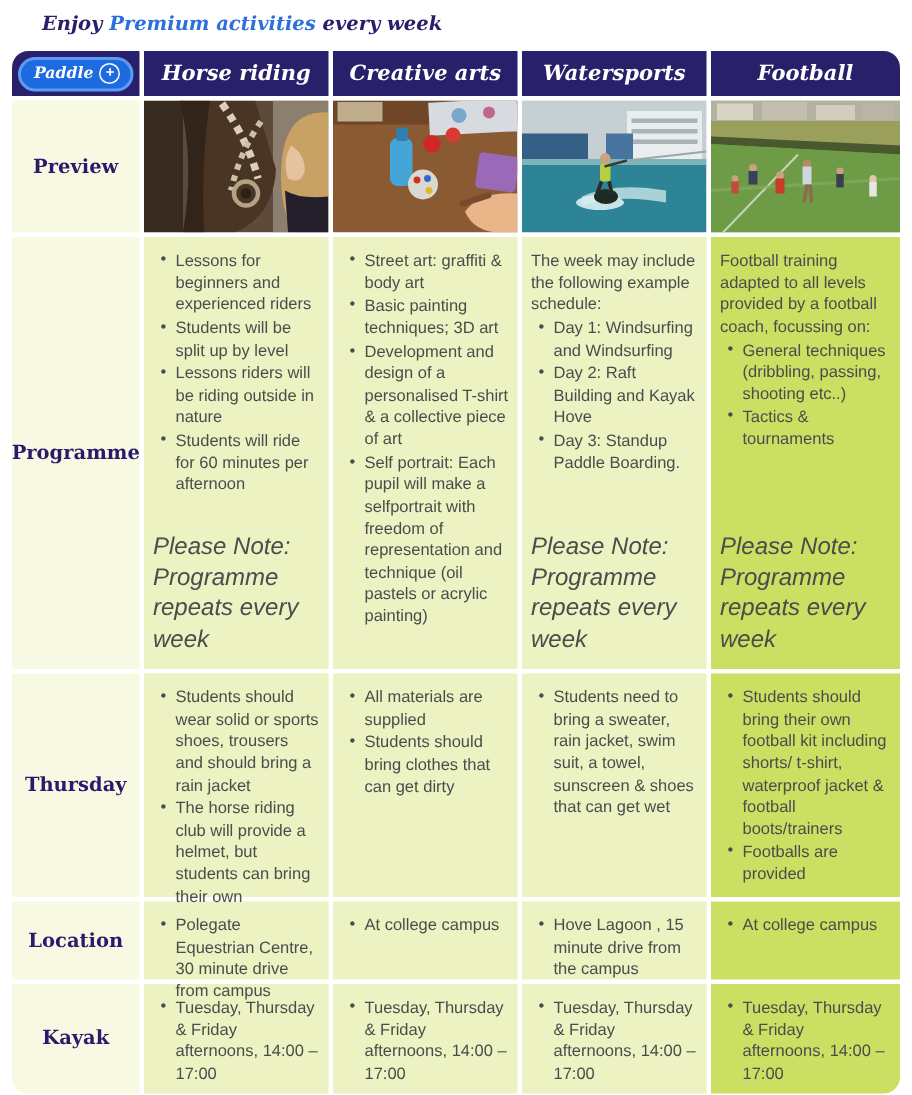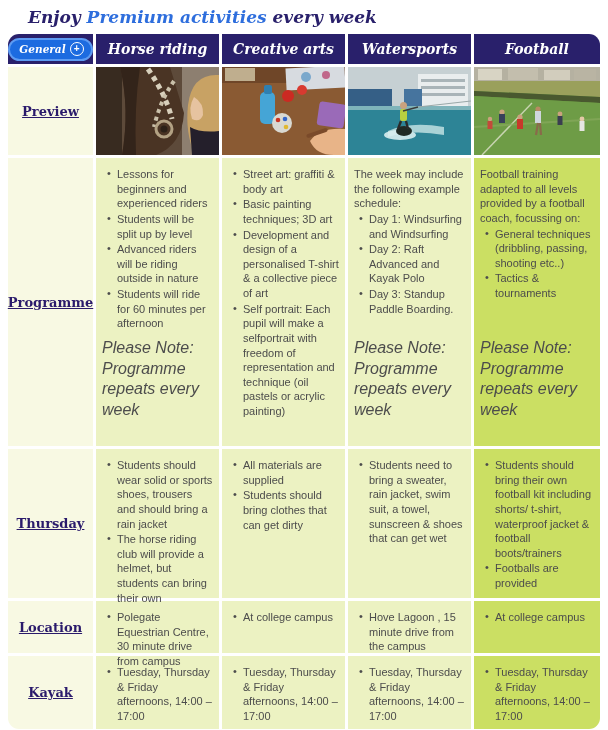--- a/index.html
+++ b/index.html
@@ -8,21 +8,21 @@
     font-family:"Liberation Sans",sans-serif;
     -webkit-font-smoothing:antialiased;
   }
   .page{padding:5px 8px 0 8px;}
 
   
   .title{
     margin:2px 0 7px 20px;
     font-family:"DejaVu Serif","Liberation Serif",serif;
     font-style:italic;font-weight:bold;
-    font-size:17px;line-height:20px;color:#29206b;
+    font-size:13px;line-height:20px;color:#29206b;
     white-space:pre;
   }
   .title .accent{color:#2e6edd;}
 
   
   .grid{
     display:grid;
     grid-template-columns:85px 123px 123px 123px 126px;
     grid-template-rows:30px 88px 288px 149px 52px 73px;
     gap:3px;
@@ -53,29 +53,29 @@
     display:flex;align-items:center;justify-content:center;
     color:#fff;font-size:10px;font-weight:bold;line-height:10px;
     font-family:"Liberation Sans",sans-serif;font-style:normal;
   }
 
   
   .lbl{
     background:#f8f9e3;color:#2a1a6b;
     display:flex;align-items:center;justify-content:center;text-align:center;
     font-family:"DejaVu Serif","Liberation Serif",serif;
-    font-weight:bold;font-size:13px;text-decoration:underline;
+    font-weight:bold;font-size:13px;
   }
   .lbl.bl{border-bottom-left-radius:11px;}
 
   
   .cell{
     background:#ecf2c2;color:#4c4c4c;
     font-size:11px;line-height:1.33;
-    padding:9px 6px 25px 6px;
+    padding:9px 6px 8px 6px;
     display:flex;flex-direction:column;
   }
   .cell.hl{background:#cbdf63;}
   .cell.br{border-bottom-right-radius:11px;}
   .cell .intro{margin:0 0 1px 0;}
   ul.bullets{list-style:none;margin:0;padding:0 0 0 5px;}
   ul.bullets li{position:relative;padding-left:10px;margin:0 0 1px 0;}
   ul.bullets li::before{
     content:"•";position:absolute;left:0;top:-1px;font-size:11px;color:#4c4c4c;
   }
@@ -92,21 +92,21 @@
 <body>
 
 <div class="page">
 
   <div class="title"><span>Enjoy </span><span class="accent">Premium activities</span><span> every week</span></div>
 
   <div class="grid">
 
     <div class="hdr first">
       <div class="badge">
-        <span class="badge-label">General</span>
+        <span class="badge-label">Paddle</span>
         <span class="plus">+</span>
       </div>
     </div>
     <div class="hdr">Horse riding</div>
     <div class="hdr">Creative arts</div>
     <div class="hdr">Watersports</div>
     <div class="hdr last">Football</div>
 
     <div class="lbl">Preview</div>
 
@@ -201,40 +201,40 @@
         </g>
       </svg>
     </div>
 
     <div class="lbl">Programme</div>
 
     <div class="cell">
       <ul class="bullets">
           <li>Lessons for beginners and experienced riders</li>
           <li>Students will be split up by level</li>
-          <li>Advanced riders will be riding outside in nature</li>
+          <li>Lessons riders will be riding outside in nature</li>
           <li>Students will ride for 60 minutes per afternoon</li>
         </ul>
       <div class="note">Please Note: Programme repeats every week</div>
     </div>
 
     <div class="cell">
       <ul class="bullets">
           <li>Street art: graffiti &amp; body art</li>
           <li>Basic painting techniques; 3D art</li>
           <li>Development and design of a personalised T-shirt &amp; a collective piece of art</li>
           <li>Self portrait: Each pupil will make a selfportrait with freedom of representation and technique (oil pastels or acrylic painting)</li>
         </ul>
     </div>
 
     <div class="cell">
       <p class="intro">The week may include the following example schedule:</p>
       <ul class="bullets">
           <li>Day 1: Windsurfing and Windsurfing</li>
-          <li>Day 2: Raft Advanced and Kayak Polo</li>
+          <li>Day 2: Raft Building and Kayak Hove</li>
           <li>Day 3: Standup Paddle Boarding.</li>
         </ul>
       <div class="note">Please Note: Programme repeats every week</div>
     </div>
 
     <div class="cell hl">
       <p class="intro">Football training adapted to all levels provided by a football coach, focussing on:</p>
       <ul class="bullets">
           <li>General techniques (dribbling, passing, shooting etc..)</li>
           <li>Tactics &amp; tournaments</li>

